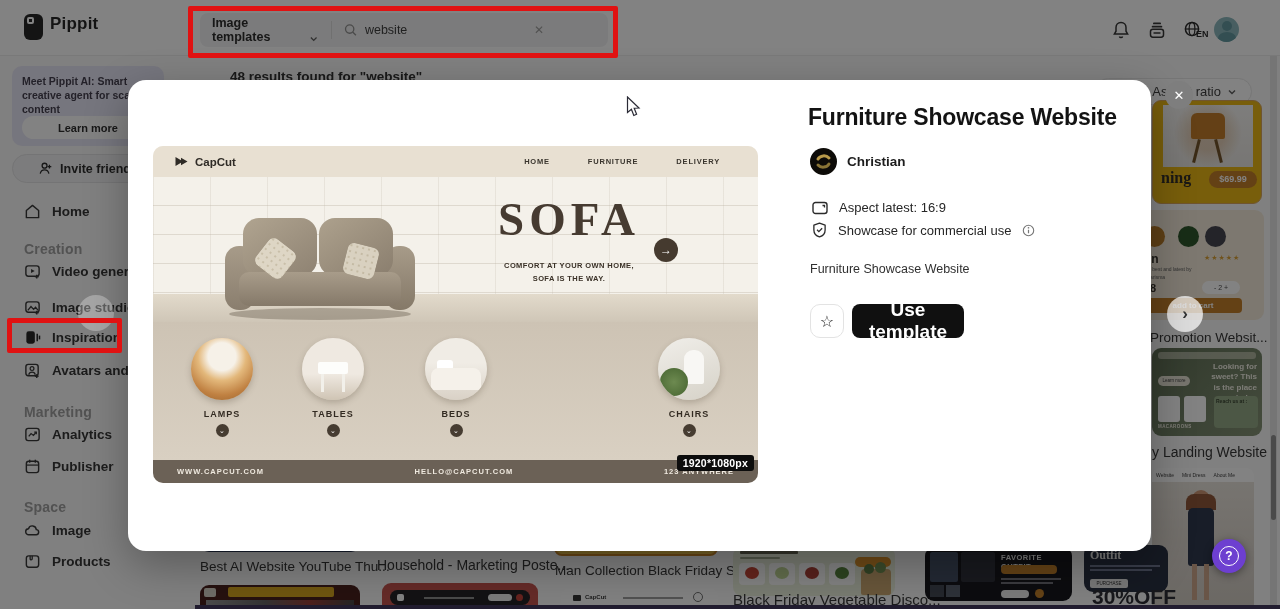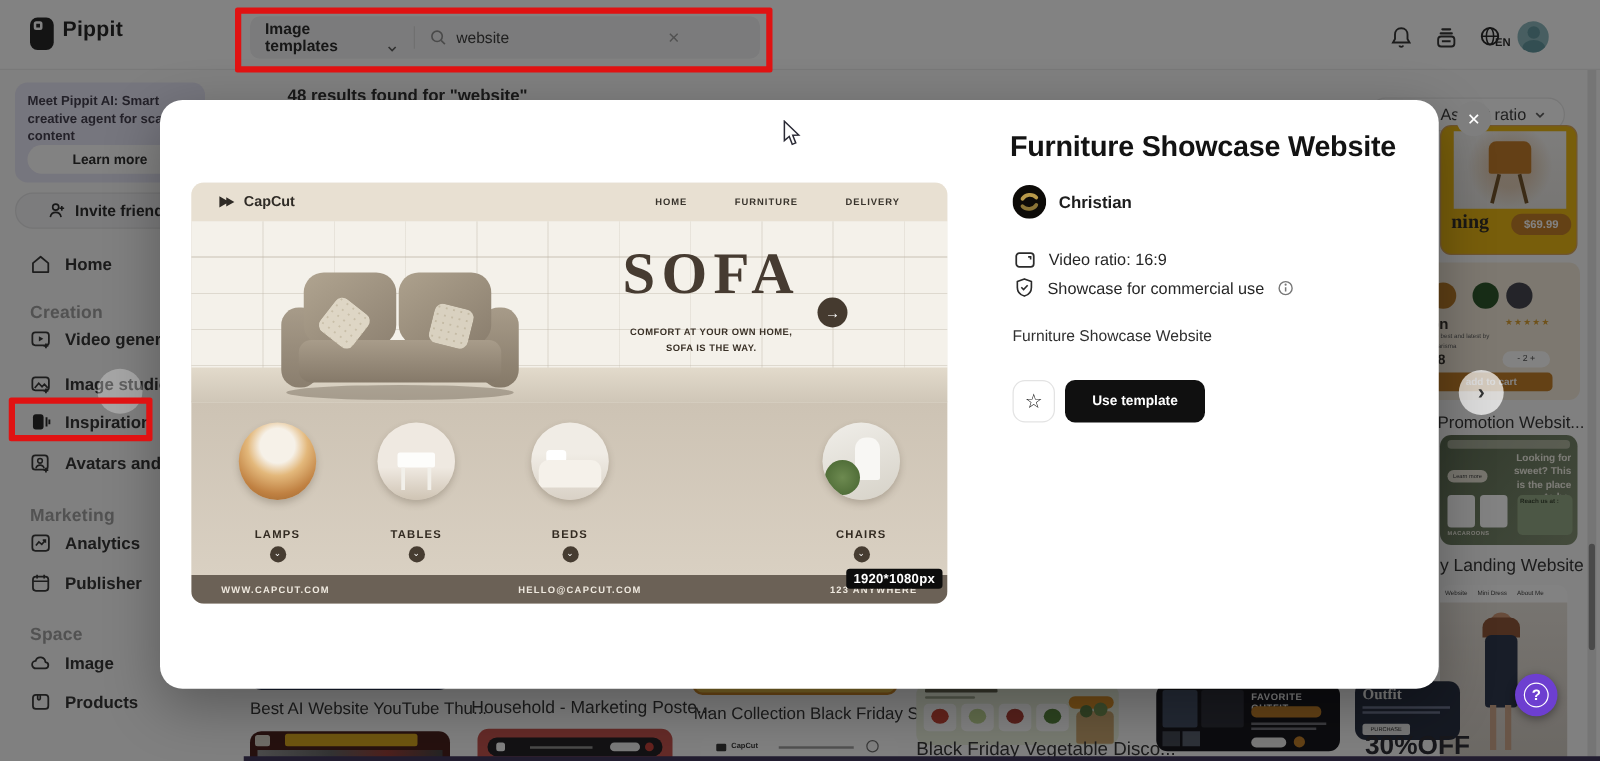--- a/index.html
+++ b/index.html
@@ -81,21 +81,21 @@
   .pv-headline{position:absolute;left:330px;top:46px;width:172px;text-align:center;font-family:"Liberation Serif",serif;
     font-weight:700;font-size:47px;letter-spacing:5px;color:#46false}
   .pv-headline{color:#463b31}
   .pv-tag{position:absolute;left:322px;top:114px;width:188px;text-align:center;font-size:7.5px;font-weight:700;
     letter-spacing:.4px;color:#3a3127;line-height:1.7}
   .pv-arrow{position:absolute;left:501px;top:92px;width:24px;height:24px;border-radius:50%;background:#453a2f;color:#fff;
     display:flex;align-items:center;justify-content:center;font-size:12px;cursor:pointer}
   .pv-cats{position:absolute;left:0;top:176px;right:0;height:138px;background:linear-gradient(#cdc3b4,#d9d0c2)}
   .cat-col{position:absolute;top:16px;width:84px;text-align:center}
   .cat-circle{width:62px;height:62px;border-radius:50%;margin:0 auto;overflow:hidden;position:relative;box-shadow:0 3px 6px rgba(70,60,45,.25)}
-  .cat-lbl{margin-top:22px;font-size:9px;font-weight:700;letter-spacing:1px;color:#332b22}
+  .cat-lbl{margin-top:9px;font-size:9px;font-weight:700;letter-spacing:1px;color:#332b22}
   .cat-chev{width:13px;height:13px;border-radius:50%;background:#463c31;color:#fff;font-size:7px;line-height:13px;margin:5px auto 0;cursor:pointer}
   .cc-lamps{background:radial-gradient(circle at 50% 30%,#f6f1e8 0 26%,#e3b87b 45%,#c08142 72%,#955f2a)}
   .cc-tables{background:linear-gradient(180deg,#efe9e1 0 58%,#cfc4b4)}
   .cc-beds{background:linear-gradient(180deg,#f0ece5 0 40%,#d9d1c6)}
   .cc-couches{background:radial-gradient(circle at 45% 55%,#f7f4ee 0 45%,#ddd6c9 80%,#c8c0b0)}
   .cc-chairs{background:linear-gradient(160deg,#f0eee9,#d6d2c8)}
   .cc-tables i{position:absolute;left:16px;top:24px;width:30px;height:12px;background:#fdfdfb;border-radius:2px}
   .cc-tables b{position:absolute;left:19px;top:36px;width:3px;height:18px;background:#f2f0ea}
   .cc-tables s{position:absolute;left:40px;top:36px;width:3px;height:18px;background:#f2f0ea}
   .cc-beds i{position:absolute;left:6px;top:30px;width:50px;height:22px;background:#f5f1ea;border-radius:8px 8px 0 0}
@@ -107,21 +107,21 @@
     justify-content:space-between;padding:0 24px;font-size:7.5px;font-weight:700;letter-spacing:1px;color:#efe9df}
   .pv-badge{position:absolute;right:4px;bottom:12px;background:#0c0c0c;color:#fff;font-size:10.5px;font-weight:700;
     padding:2px 6px;border-radius:3px;letter-spacing:.2px}
   .m-title{position:absolute;left:680px;top:24px;font-size:23px;font-weight:700;color:#131313;letter-spacing:-.2px}
   .m-author{position:absolute;left:682px;top:68px;display:flex;align-items:center;gap:10px;font-size:13.5px;font-weight:700;color:#1d1d1d}
   .m-row{position:absolute;display:flex;align-items:center;gap:11px;font-size:13px;color:#262626}
   .m-desc{position:absolute;left:682px;top:182px;font-size:12.5px;color:#303030}
   .m-star{position:absolute;left:682px;top:224px;width:34px;height:34px;border:1px solid #e3e3e3;border-radius:10px;background:#fff;
     display:flex;align-items:center;justify-content:center;font-size:16px;color:#222;cursor:pointer}
   .m-use{position:absolute;left:724px;top:224px;width:112px;height:34px;border-radius:8px;background:#101010;color:#fff;
-    font-size:11px;font-weight:700;display:flex;align-items:center;justify-content:center;cursor:pointer;border:none;
+    font-size:19px;font-weight:700;display:flex;align-items:center;justify-content:center;cursor:pointer;border:none;
     font-family:"Liberation Sans",sans-serif}
   
   .cursor{position:absolute;left:626px;top:96px;z-index:99}
   .tiny{font-size:5px;color:#555;line-height:1.5}
   .serif{font-family:"Liberation Serif",serif}
 </style>
 </head>
 <body>
 
 <div class="screen">
@@ -478,21 +478,21 @@
         <path d="M8 11 a6.5 5.5 0 0 1 11 -1" fill="none" stroke="#b99a4a" stroke-width="3" stroke-linecap="round"></path>
         <path d="M19 16 a6.5 5.5 0 0 1 -11 1" fill="none" stroke="#8a7436" stroke-width="3" stroke-linecap="round"></path>
       </svg>
       <span>Christian</span>
     </div>
     <div class="m-row" style="left:684px;top:120px">
       <svg width="16" height="14" viewBox="0 0 16 14">
           <rect x="1" y="1.5" width="14" height="11" rx="2.5" fill="none" stroke="#2b2b2b" stroke-width="1.4"></rect>
           <path d="M10.5 4.5 h2 v2" fill="none" stroke="#2b2b2b" stroke-width="1.3"></path>
         </svg>
-      <span>Video ratio: 16:9</span>
+      <span>Aspect latest: 16:9</span>
     </div>
     <div class="m-row" style="left:684px;top:142px">
       <svg width="15" height="16" viewBox="0 0 16 17">
           <path d="M8 1.2 L14 3.4 V8.4 C14 12.4 11.2 14.8 8 15.8 C4.8 14.8 2 12.4 2 8.4 V3.4 Z" fill="none" stroke="#2b2b2b" stroke-width="1.4" stroke-linejoin="round"></path>
           <polyline points="5.4,8.3 7.3,10.2 10.8,6.6" fill="none" stroke="#2b2b2b" stroke-width="1.4"></polyline>
         </svg>
       <span>Showcase for commercial use</span>
       <svg width="13" height="13" viewBox="0 0 14 14">
           <circle cx="7" cy="7" r="5.6" fill="none" stroke="#777" stroke-width="1.2"></circle>
           <line x1="7" y1="6.2" x2="7" y2="10" stroke="#777" stroke-width="1.3"></line>

